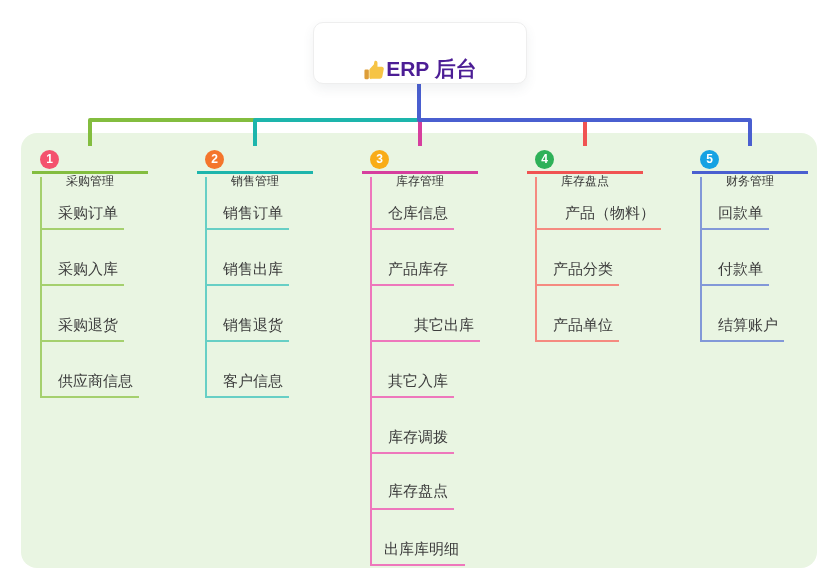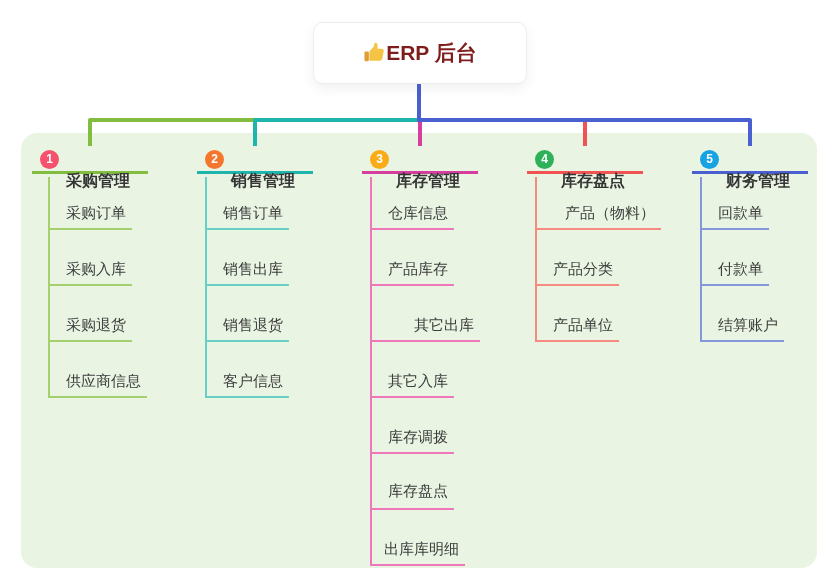--- a/index.html
+++ b/index.html
@@ -10,34 +10,34 @@
   }
   #panel{
     position:absolute;left:21px;top:133px;width:796px;height:435px;
     background:#e9f5e2;border-radius:16px;
   }
   #connectors{position:absolute;left:0;top:0;z-index:2;}
   #root-node{
     position:absolute;left:313px;top:22px;width:212px;height:60px;z-index:3;
     background:#ffffff;border:1px solid #eeeeee;border-radius:10px;
     box-shadow:0 5px 12px rgba(60,80,90,0.08);
-    display:flex;align-items:center;justify-content:center;
-    color:#7f1d1d;font-size:21px;font-weight:600;cursor:default;
+    display:flex;align-items:flex-end;justify-content:center;
+    color:#4c1d95;font-size:21px;font-weight:600;cursor:default;
   }
   .branch-header{
     position:absolute;top:147px;width:116px;height:27px;z-index:3;
     display:flex;align-items:center;gap:7px;padding-left:8px;
     box-sizing:border-box;border-bottom:3px solid #000;
   }
   .badge{
     width:19px;height:19px;border-radius:50%;flex:0 0 auto;
     color:#ffffff;font-size:12px;font-weight:bold;
     display:flex;align-items:center;justify-content:center;line-height:1;
   }
-  .branch-title{font-size:16px;font-weight:700;color:#353535;white-space:nowrap;margin-top:44px;}
+  .branch-title{font-size:12px;font-weight:400;color:#353535;white-space:nowrap;margin-top:44px;}
   .children{
     position:absolute;top:177px;z-index:3;
     border-left:2px solid #ccc;
   }
   .child{
     width:fit-content;margin-top:30px;padding:0 6px 6px 16px;
     border-bottom:2px solid #ccc;
     font-size:15px;color:#3d3d3d;line-height:18px;white-space:nowrap;
     cursor:default;
   }
@@ -63,21 +63,21 @@
       <path d="M8.6 20c-1.1 0-2-.9-2-2v-7.3c0-.6.2-1.1.6-1.5l4.1-4.5.5-2.6c.1-.7.7-1.2 1.4-1.2 1.1 0 1.9.9 1.9 1.9V7h4.5c1.3 0 2.3 1.2 2.1 2.5l-1.6 8.1c-.2 1.1-1.2 1.9-2.3 1.9H8.6z" fill="#f6c445"></path>
     </svg>
     <span>ERP 后台</span>
   </div>
 
   <div id="branches">
       <div class="branch-header" style="left: 32px; border-bottom-color: rgb(131, 189, 63);">
         <span class="badge" style="background: rgb(244, 82, 109);">1</span>
         <span class="branch-title">采购管理</span>
       </div>
-      <div class="children" style="left: 48px; border-left-color: rgb(165, 208, 110);">
+      <div class="children" style="left: 40px; border-left-color: rgb(165, 208, 110);">
         <div class="child" style="border-bottom-color: rgb(165, 208, 110);">采购订单</div>
         <div class="child" style="border-bottom-color: rgb(165, 208, 110);">采购入库</div>
         <div class="child" style="border-bottom-color: rgb(165, 208, 110);">采购退货</div>
         <div class="child" style="border-bottom-color: rgb(165, 208, 110);">供应商信息</div>
       </div>
       <div class="branch-header" style="left: 197px; border-bottom-color: rgb(29, 181, 172);">
         <span class="badge" style="background: rgb(244, 117, 44);">2</span>
         <span class="branch-title">销售管理</span>
       </div>
       <div class="children" style="left: 205px; border-left-color: rgb(103, 207, 197);">

